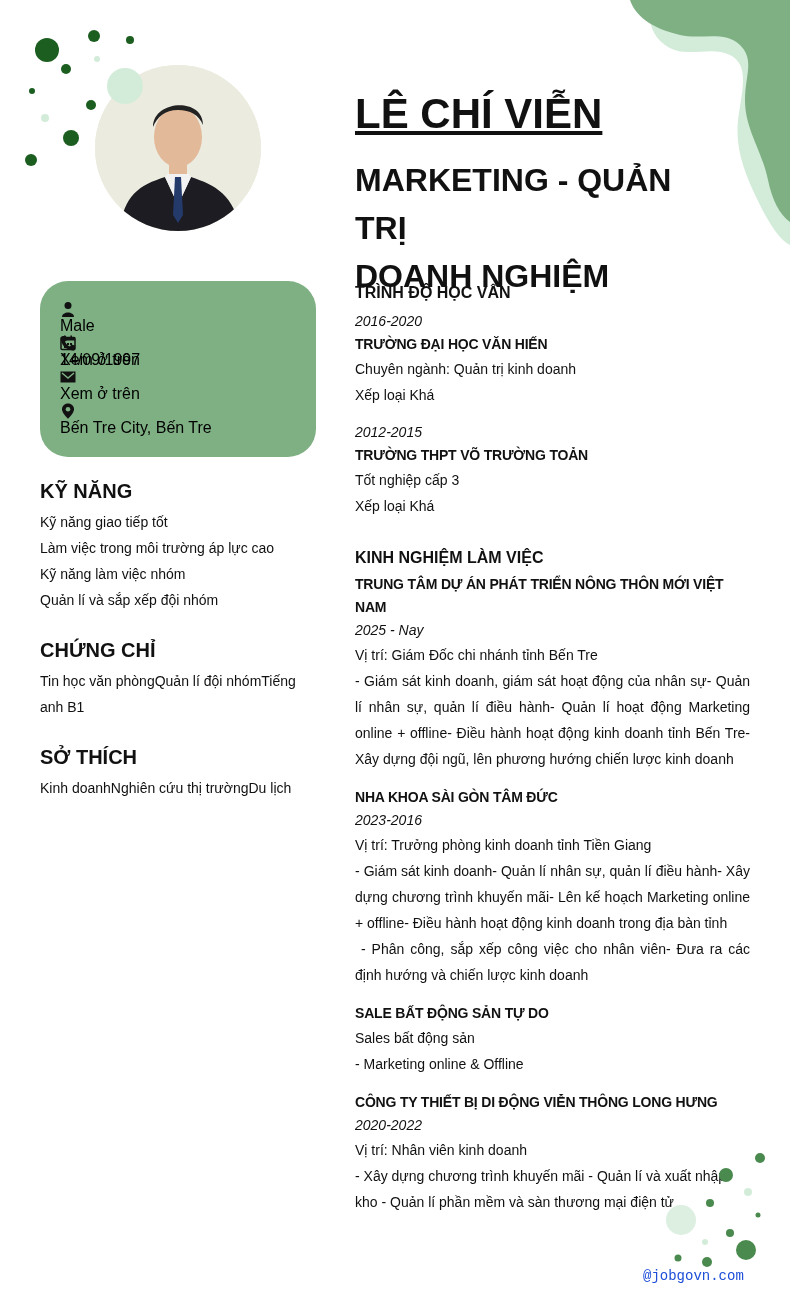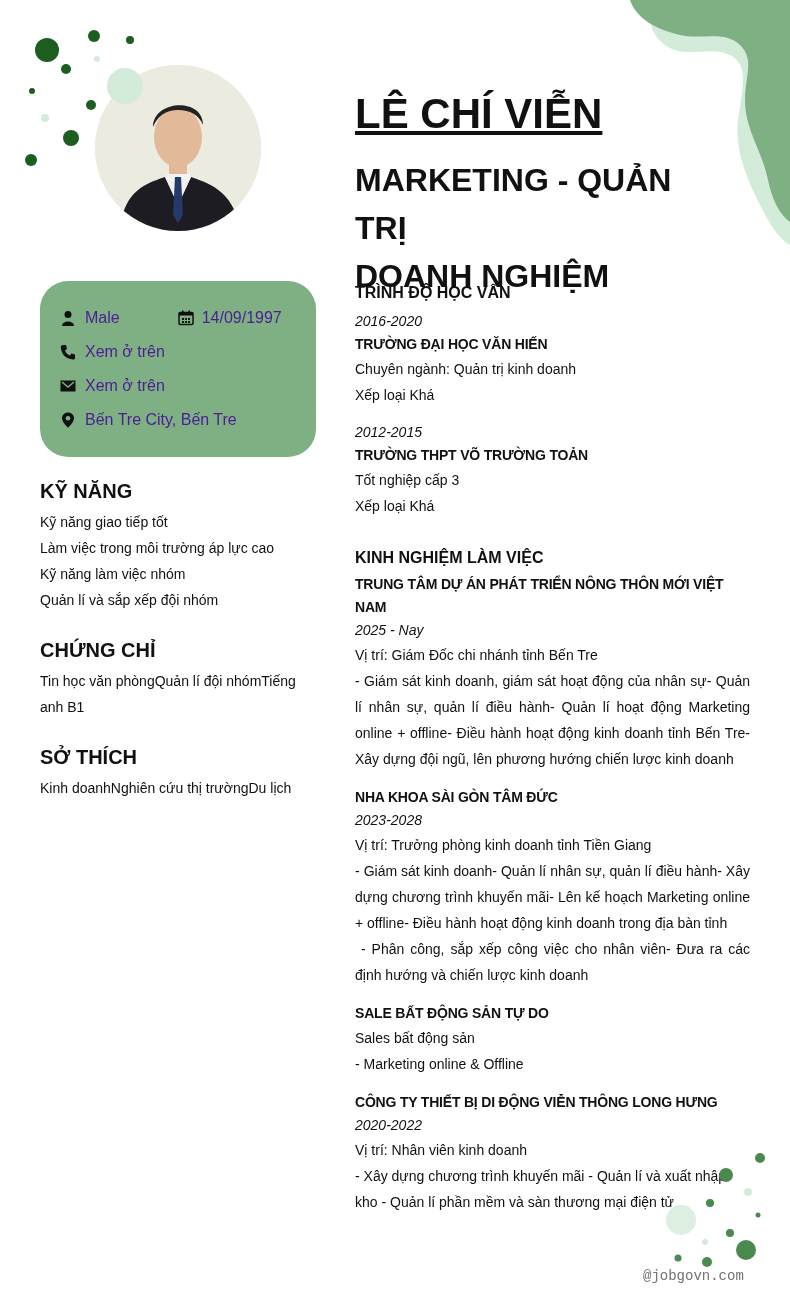--- a/index.html
+++ b/index.html
@@ -11,38 +11,38 @@
   .dots-br { position: absolute; left: 650px; top: 1140px; width: 140px; height: 140px; }
 
   .avatar { position: absolute; left: 95px; top: 65px; width: 166px; height: 166px; border-radius: 50%; background: #ecebdf; overflow: hidden; }
   .avatar svg { width: 100%; height: 100%; display: block; }
   .avatar-bubble { position: absolute; left: 107px; top: 68px; width: 36px; height: 36px; border-radius: 50%; background: #d3ecd9; }
 
   .name { position: absolute; left: 355px; top: 90px; font-size: 42px; font-weight: bold; letter-spacing: 0px; text-decoration: underline; }
   .role { position: absolute; left: 355px; top: 156px; width: 360px; font-size: 32px; font-weight: bold; line-height: 48px; }
 
   .info-card { position: absolute; left: 40px; top: 281px; width: 276px; height: 176px; background: #7fb083; border-radius: 28px; padding: 20px 20px; }
-  .info-row { display: flex; align-items: center; height: 34px; font-size: 16px; color: #4c1d95; }
+  .info-row { display: flex; align-items: flex-start; height: 34px; font-size: 16px; color: #000000; flex-direction: column; }
   .info-row .ic { width: 16px; height: 16px; margin-right: 9px; display: inline-flex; align-items: center; justify-content: center; }
   .info-row .ic svg { width: 16px; height: 16px; }
   .info-row .gap { width: 58px; }
   .info-row .ic2 { margin-right: 8px; margin-left: 0; }
 
   .left-col { position: absolute; left: 40px; width: 276px; }
   .sec-title { font-size: 20px; font-weight: bold; letter-spacing: 0px; }
   .left-list { font-size: 14px; line-height: 26px; margin-top: 6px; }
 
   .right-col { position: absolute; left: 355px; width: 395px; }
   .r-title { font-size: 16px; font-weight: bold; }
   .date { font-style: italic; font-size: 14px; line-height: 23px; }
   .org { font-weight: bold; font-size: 14px; line-height: 23px; letter-spacing: -0.2px; }
   .line { font-size: 14px; line-height: 26px; }
   .para { font-size: 14px; line-height: 26px; text-align: justify; }
 
-  .watermark { position: absolute; left: 643px; top: 1268px; font-family: "Liberation Mono", "DejaVu Sans Mono", monospace; font-size: 14px; color: #737373; }
+  .watermark { position: absolute; left: 643px; top: 1268px; font-family: "Liberation Mono", "DejaVu Sans Mono", monospace; font-size: 14px; color: #1d4ed8; }
 </style>
 </head>
 <body>
 
 <svg class="blob" viewBox="0 0 160 245">
   <path d="M40 0 L160 0 L160 245 C150 240 140 225 130 205 C115 175 105 150 108 120 C112 90 120 65 100 55 C80 45 55 60 35 45 C15 30 20 10 20 0 Z" fill="#d3ecd9"></path>
   <path d="M0 0 L160 0 L160 222 C150 215 142 200 138 180 C132 150 115 130 115 100 C115 75 125 60 110 45 C95 30 70 40 50 35 C20 28 5 15 0 0 Z" fill="#7fb083"></path>
 </svg>
 
 <svg class="dots-tl" viewBox="0 0 160 180">
@@ -175,21 +175,21 @@
 <div class="right-col" style="top:549px;">
   <div class="r-title">KINH NGHIỆM LÀM VIỆC</div>
   <div style="margin-top:6px;">
     <div class="org">TRUNG TÂM DỰ ÁN PHÁT TRIỂN NÔNG THÔN MỚI VIỆT NAM</div>
     <div class="date">2025 - Nay</div>
     <div class="line">Vị trí: Giám Đốc chi nhánh tỉnh Bến Tre</div>
     <div class="para">- Giám sát kinh doanh, giám sát hoạt động của nhân sự- Quản lí nhân sự, quản lí điều hành- Quản lí hoạt động Marketing online + offline- Điều hành hoạt động kinh doanh tỉnh Bến Tre- Xây dựng đội ngũ, lên phương hướng chiến lược kinh doanh</div>
   </div>
   <div style="margin-top:14px;">
     <div class="org">NHA KHOA SÀI GÒN TÂM ĐỨC</div>
-    <div class="date">2023-2028</div>
+    <div class="date">2023-2016</div>
     <div class="line">Vị trí: Trưởng phòng kinh doanh tỉnh Tiền Giang</div>
     <div class="para">- Giám sát kinh doanh- Quản lí nhân sự, quản lí điều hành- Xây dựng chương trình khuyến mãi- Lên kế hoạch Marketing online + offline- Điều hành hoạt động kinh doanh trong địa bàn tỉnh</div>
     <div class="para" style="white-space:pre-wrap;"> - Phân công, sắp xếp công việc cho nhân viên- Đưa ra các định hướng và chiến lược kinh doanh</div>
   </div>
   <div style="margin-top:14px;">
     <div class="org">SALE BẤT ĐỘNG SẢN TỰ DO</div>
     <div class="line">Sales bất động sản</div>
     <div class="para">- Marketing online &amp; Offline</div>
   </div>
   <div style="margin-top:14px;">

